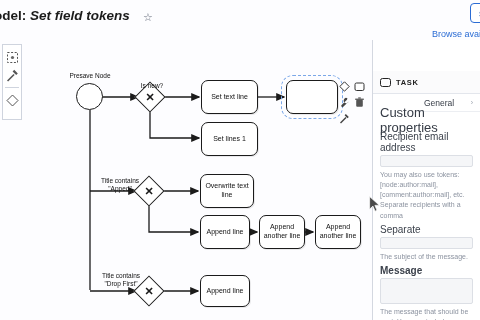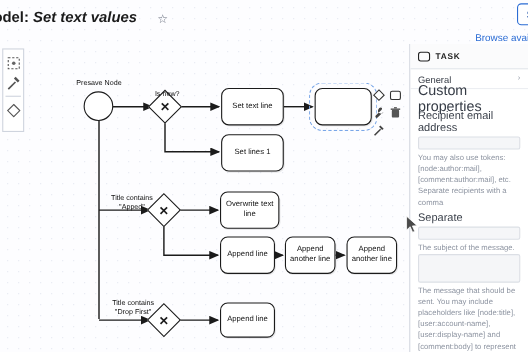--- a/index.html
+++ b/index.html
@@ -88,31 +88,32 @@
     display:flex;align-items:center;justify-content:center;
   }
   
   #props{
     position:absolute;left:372px;top:40px;width:108px;height:280px;
     background:#ffffff;border-left:1px solid #d4d8e0;box-sizing:border-box;
     overflow:hidden;
   }
   #props-header{
     height:22px;display:flex;align-items:center;gap:5px;padding:0 7px;
-    border-bottom:1px solid #e3e6ec;background:#fbfbfc;
+    border-bottom:1px solid #e3e6ec;background:#fbfbfc;margin-top:31px;
   }
   #props-header .ticon{
     width:11px;height:9px;border:1.6px solid #222;border-radius:2.5px;
     box-sizing:border-box;flex:none;
   }
   #props-header .tlabel{font-size:7.5px;font-weight:700;letter-spacing:.7px;color:#222;}
   .prop-row{
     height:17px;display:flex;align-items:center;justify-content:space-between;
     padding:0 7px;border-bottom:1px solid #eceef2;font-size:8.5px;color:#353b45;
     cursor:pointer;
+    margin-left:44px;
   }
   .prop-row .chev{font-size:7px;color:#9aa1ad;}
   .badge{
     background:#1f8ceb;color:#fff;border-radius:9px;font-size:7.5px;
     padding:1.5px 6px;white-space:nowrap;display:flex;align-items:center;gap:3px;
   }
   .prop-plain{
     height:16px;display:flex;align-items:center;padding:0 7px;
     font-size:13px;color:#353b45;
   }
@@ -257,21 +258,21 @@
   <div class="pal-tool">
     <svg width="13" height="13" viewBox="0 0 13 13">
       <path d="M6.5,1 L12,6.5 L6.5,12 L1,6.5 z" fill="#fff" stroke="#555" stroke-width="1"></path>
     </svg>
   </div>
 </div>
 
 <div id="header">
   <div id="page-title">
     <span class="prefix">odel:</span>
-    <span class="docname">Set text values</span>
+    <span class="docname">Set field tokens</span>
   </div>
   <div id="star-icon">☆</div>
   <div id="save-button">Save</div>
   <div id="browse-link">Browse availa</div>
 </div>
 
 <div id="props">
 
   <div id="props-header">
     <span class="ticon"></span>
@@ -296,20 +297,21 @@
 [node:author:mail],
 [comment:author:mail], etc.
 Separate recipients with a comma</div>
 
   <div class="field-label">Separate</div>
   <div class="field-input">
     <input style="width: 100%; height: 100%; border: 0px; background: transparent; font-size: 7px; padding: 0px 3px; box-sizing: border-box; outline: none; font-family: &quot;Liberation Sans&quot;, sans-serif;" value="">
   </div>
   <div class="help-text">The subject of the message.</div>
 
+  <div class="field-label" style="font-weight:700;">Message</div>
   <div class="field-textarea">
     <textarea style="width: 100%; height: 100%; border: 0px; background: transparent; font-size: 7px; padding: 2px 3px; box-sizing: border-box; outline: none; resize: none; font-family: &quot;Liberation Sans&quot;, sans-serif;" value=""></textarea>
   </div>
   <div class="help-text">The message that should be sent. You may include placeholders like [node:title], [user:account-name], [user:display-name] and [comment:body] to represent data that will be different each time message is sent. Not all placeholders will be available in all contexts.</div>
 
 </div>
 
 <svg id="cursor" viewBox="0 0 11 16">
   <path d="M0.6,0.5 L0.6,13.2 L3.9,10.1 L6.1,15.2 L8.0,14.3 L5.9,9.4 L10.2,9.2 z" fill="#4a4a4a" stroke="#ffffff" stroke-width="0.7"></path>
 </svg>

